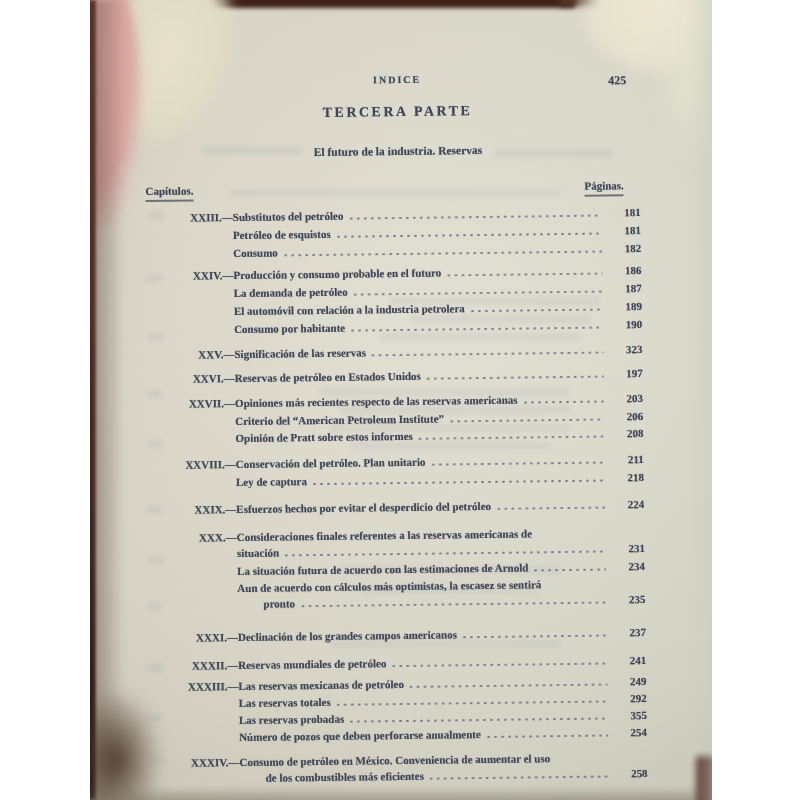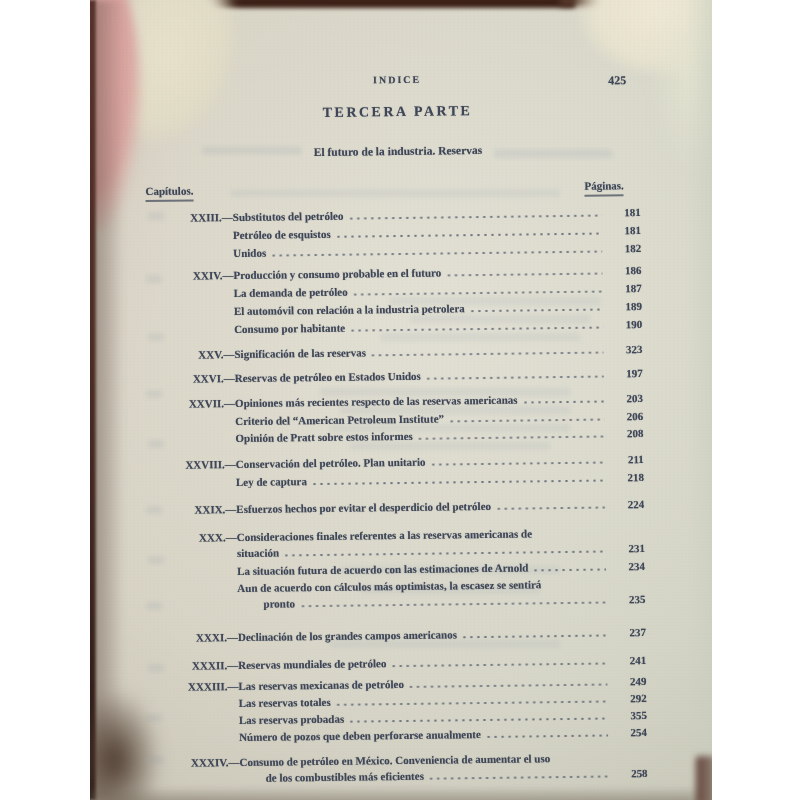--- a/index.html
+++ b/index.html
@@ -129,21 +129,21 @@
           <div class="tline">
             <span class="numcol"></span>
             <span class="ttext">Petróleo de esquistos</span>
             <span class="leader"></span>
             <span class="pagecol">181</span>
           </div>
         </div>
         <div class="trow" style="margin-top: 6px;">
           <div class="tline">
             <span class="numcol"></span>
-            <span class="ttext">Unidos</span>
+            <span class="ttext">Consumo</span>
             <span class="leader"></span>
             <span class="pagecol">182</span>
           </div>
         </div>
         <div class="trow" style="margin-top: 10px;">
           <div class="tline">
             <span class="numcol">XXIV.—</span>
             <span class="ttext">Producción y consumo probable en el futuro</span>
             <span class="leader"></span>
             <span class="pagecol">186</span>

